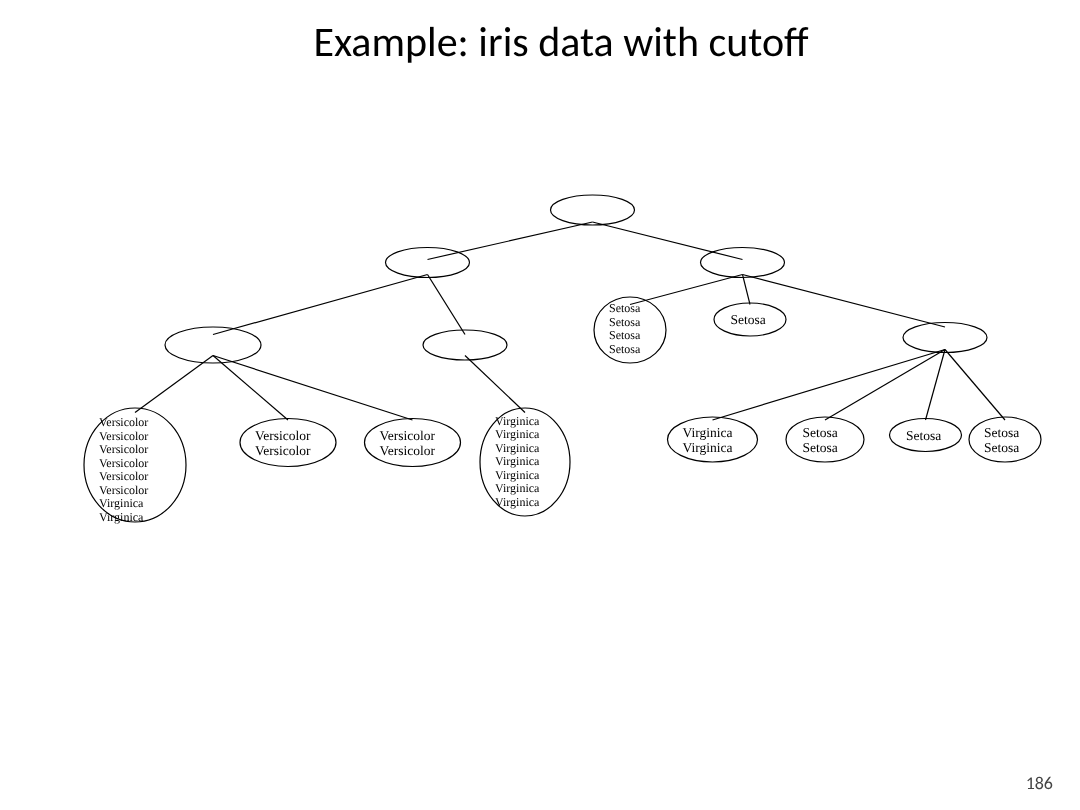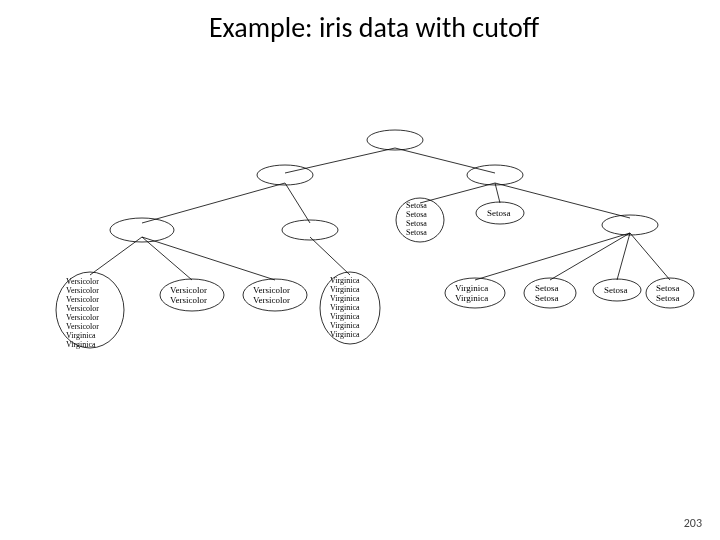--- a/index.html
+++ b/index.html
@@ -50,21 +50,21 @@
   }
   line {
     stroke: #000;
     stroke-width: 0.8;
   }
 </style>
 </head>
 <body>
 
 <div class="title">Example: iris data with cutoff</div>
-<div class="page-num">203</div>
+<div class="page-num">186</div>
 
 <svg width="720" height="540">
   <g>
     <line x1="395" y1="148" x2="285" y2="173"></line>
     <line x1="395" y1="148" x2="495" y2="173"></line>
     <line x1="285" y1="183" x2="142" y2="223"></line>
     <line x1="285" y1="183" x2="310" y2="223"></line>
     <line x1="495" y1="183" x2="420" y2="203"></line>
     <line x1="495" y1="183" x2="500" y2="203"></line>
     <line x1="495" y1="183" x2="630" y2="218"></line>

